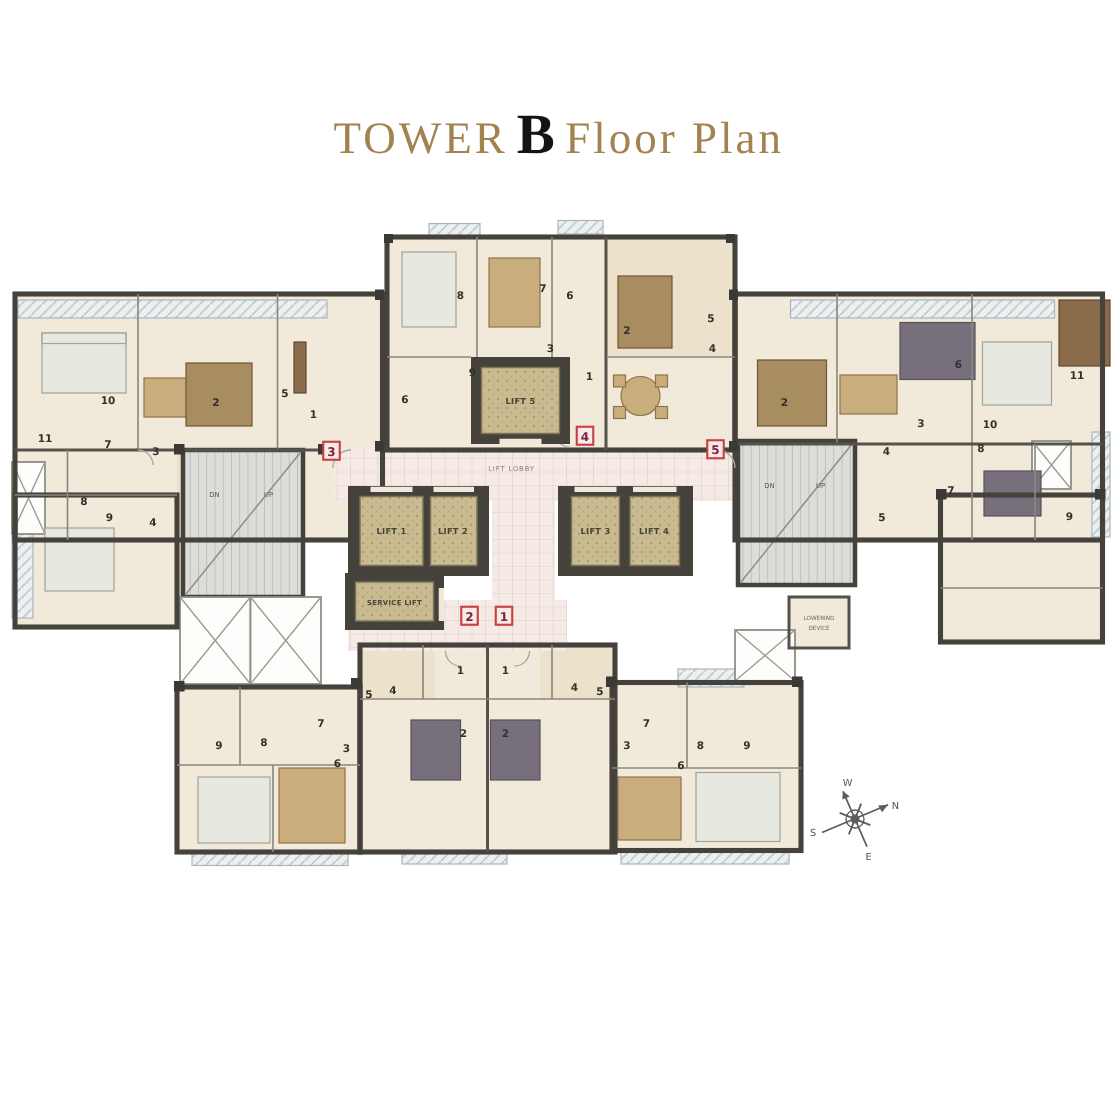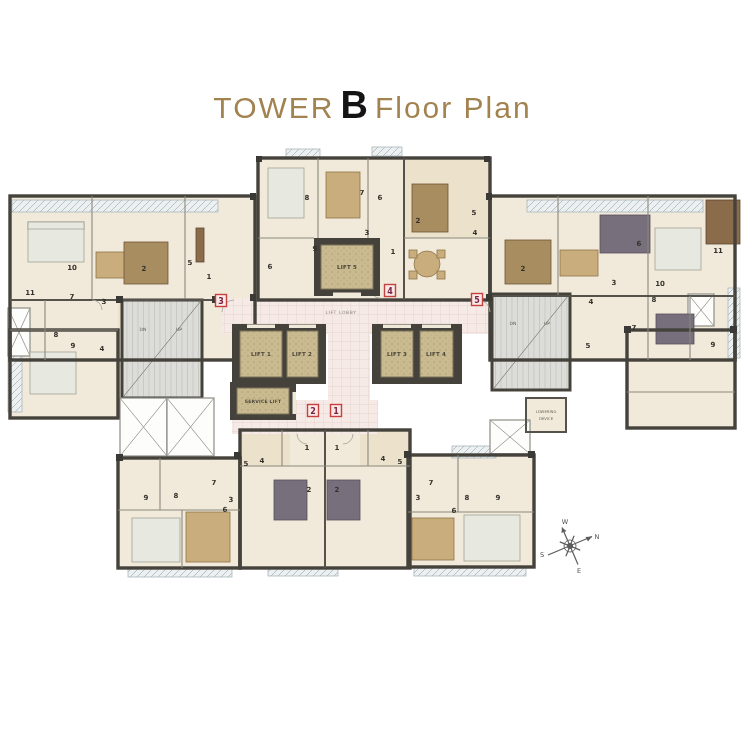--- a/index.html
+++ b/index.html
@@ -1,19 +1,19 @@
 <!DOCTYPE html>
 <html><head>
 <meta charset="utf-8">
 <style>
   html,body{margin:0;padding:0;background:#ffffff;}
   .page{position:relative;width:745px;height:745px;background:#ffffff;overflow:hidden;
         font-family:"Liberation Sans",sans-serif;}
-  .title{position:absolute;top:84px;left:0;width:100%;text-align:center;margin:0;
-         font-family:Liberation Sans, sans-serif;font-weight:normal;}
+  .title{position:absolute;top:68px;left:0;width:100%;text-align:center;margin:0;
+         font-family:Liberation Serif, serif;font-weight:normal;}
   .title .t-gold{color:#a28350;font-size:30px;letter-spacing:2px;}
   .title .t-b{color:#141414;font-size:38px;font-weight:bold;margin:0 6px;letter-spacing:1px;}
   svg{position:absolute;left:0;top:0;}
   
   .floor{fill:#f1eadb;}
   .floor2{fill:#ece2cc;}
   .grid{fill:url(#lobbyGrid);}
   .tan{fill:url(#liftTex);stroke:#7c7258;stroke-width:1;}
   .wallfill{fill:#45423c;}
   .w3{fill:none;stroke:#45423c;stroke-width:3.4;}

